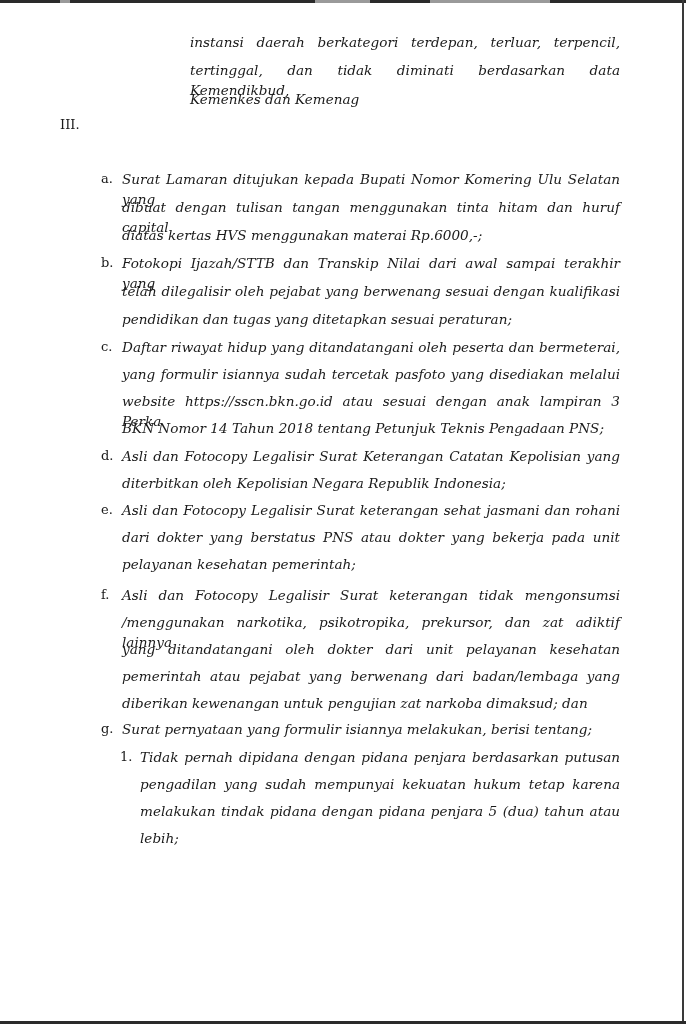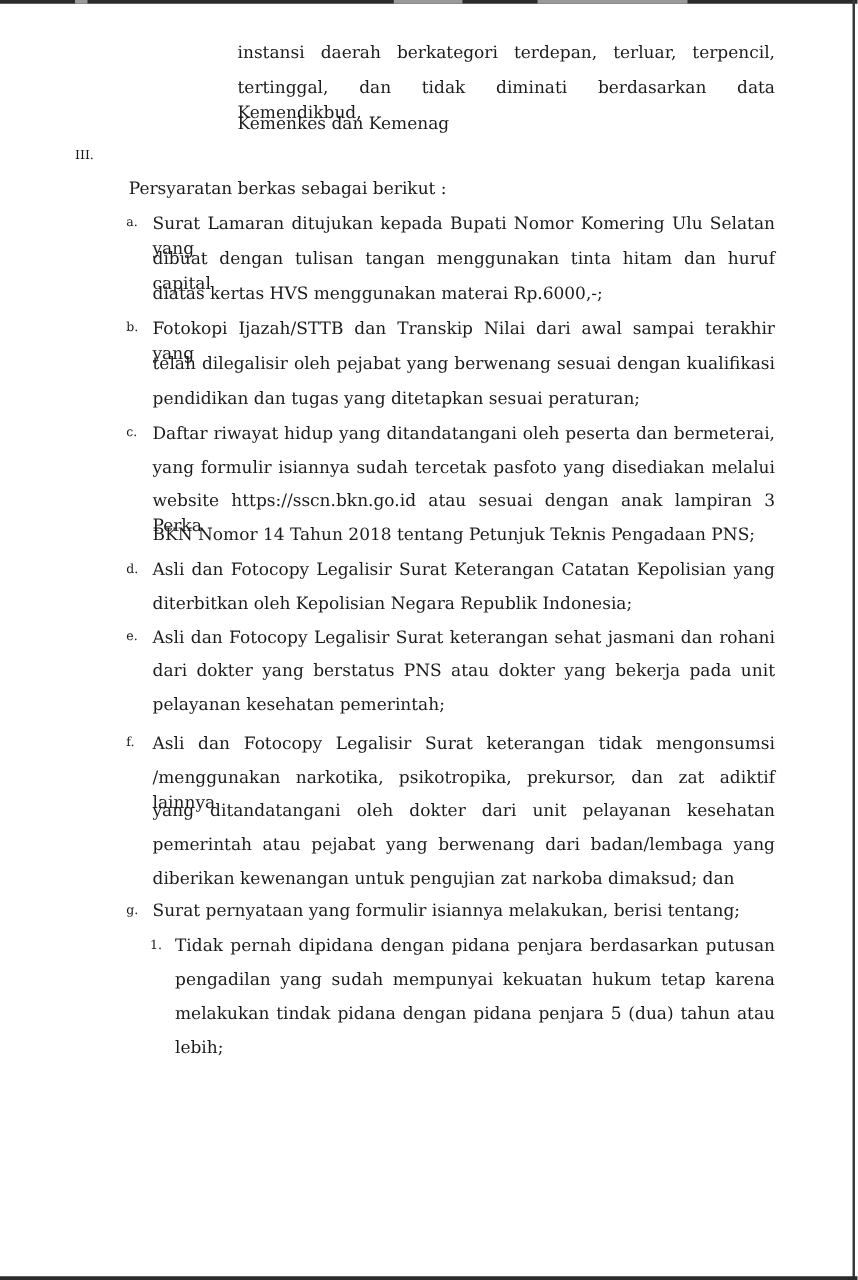--- a/index.html
+++ b/index.html
@@ -3,23 +3,23 @@
 <meta charset="utf-8">
 <style>
   html, body { margin: 0; padding: 0; background: #ffffff; }
   body { width: 686px; height: 1024px; position: relative; overflow: hidden;
          font-family: "DejaVu Serif", "Liberation Serif", serif; color: #1a1a1a; }
   .scan-top { position: absolute; left: 0; top: 0; width: 686px; height: 3px; background: #2a2a2a; }
   .scan-top .lite { position: absolute; top: 0; height: 3px; background: #9a9a9a; }
   .scan-bottom { position: absolute; left: 0; bottom: 0; width: 686px; height: 3px; background: #2a2a2a; }
   .scan-right { position: absolute; right: 2px; top: 0; width: 2px; height: 1024px; background: #3a3a3a; }
   .page { position: absolute; left: 0; top: 0; width: 686px; height: 1024px; }
-  .line { position: absolute; font-size: 13.6px; line-height: 20px; white-space: nowrap; }
+  .line { position: absolute; font-size: 13.6px; line-height: 20px; white-space: nowrap; font-style: italic; }
   .just { text-align: justify; text-align-last: justify; white-space: normal; }
-  .lbl { position: absolute; font-size: 10px; line-height: 20px; }
+  .lbl { position: absolute; font-size: 13px; line-height: 20px; }
 </style>
 </head>
 <body>
 
 <div class="scan-top" data-name="scan-edge-top">
   <span class="lite" style="left:60px;width:10px"></span>
   <span class="lite" style="left:315px;width:55px"></span>
   <span class="lite" style="left:430px;width:120px"></span>
 </div>
 <div class="scan-right" data-name="scan-edge-right"></div>
@@ -27,21 +27,20 @@
 
 <div class="page" data-name="document-page">
 
   <div data-name="continuation-paragraph">
     <div class="line just" style="left:190px;top:32px;width:430px" data-name="text-line">instansi daerah berkategori terdepan, terluar, terpencil,</div>
     <div class="line just" style="left:190px;top:60px;width:430px" data-name="text-line">tertinggal, dan tidak diminati berdasarkan data Kemendikbud,</div>
     <div class="line" style="left:190px;top:89px" data-name="text-line">Kemenkes dan Kemenag</div>
   </div>
 
   <div class="lbl" style="left:60px;top:115px" data-name="section-numeral">III.</div>
-  <div class="line" style="left:103px;top:141px" data-name="section-heading-line">Persyaratan berkas sebagai berikut :</div>
 
   <div data-name="list-item-a">
     <div class="lbl" style="left:101px;top:169px" data-name="item-label">a.</div>
     <div class="line just" style="left:122px;top:169px;width:498px" data-name="text-line">Surat Lamaran ditujukan kepada Bupati Nomor Komering Ulu Selatan yang</div>
     <div class="line just" style="left:122px;top:197px;width:498px" data-name="text-line">dibuat dengan tulisan tangan menggunakan tinta hitam dan huruf capital</div>
     <div class="line" style="left:122px;top:225px" data-name="text-line">diatas kertas HVS menggunakan materai Rp.6000,-;</div>
   </div>
 
   <div data-name="list-item-b">
     <div class="lbl" style="left:101px;top:253px" data-name="item-label">b.</div>

